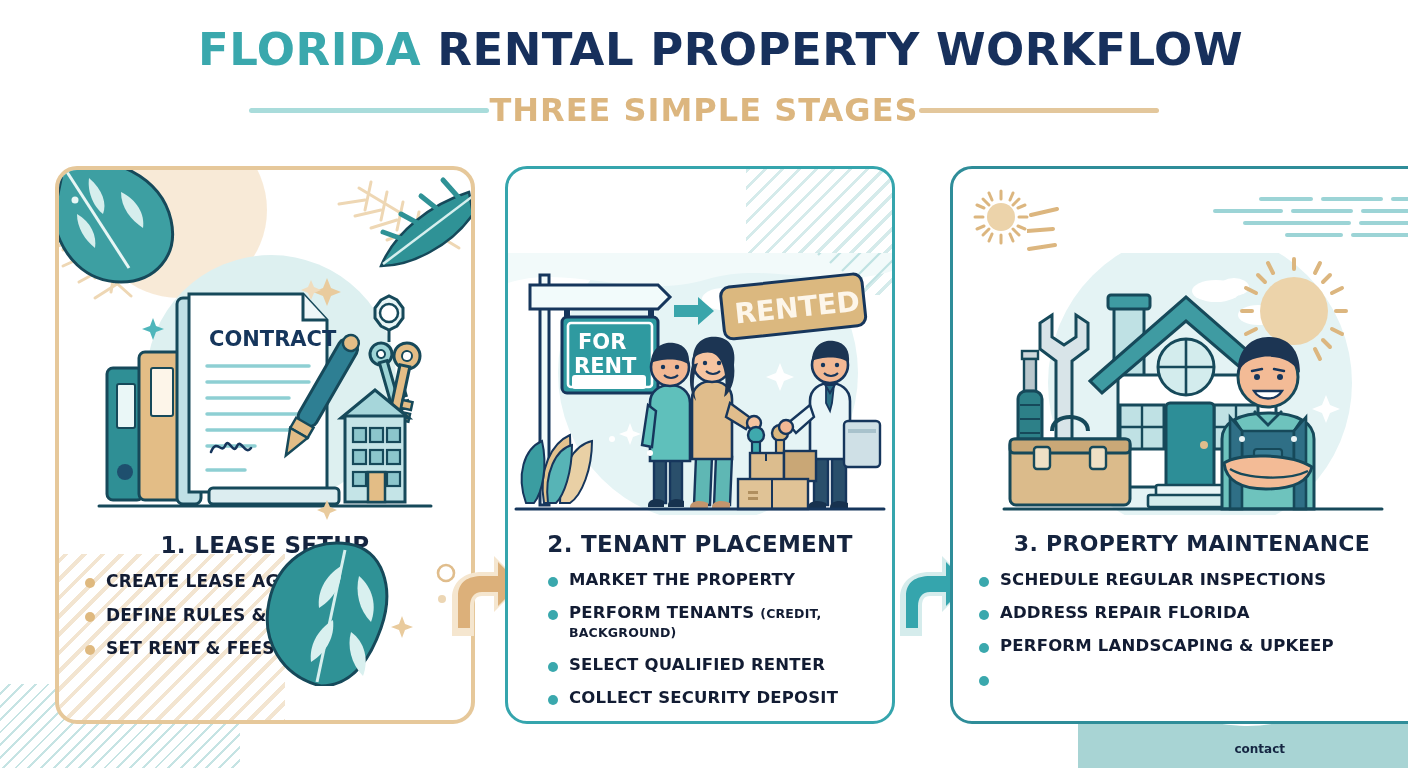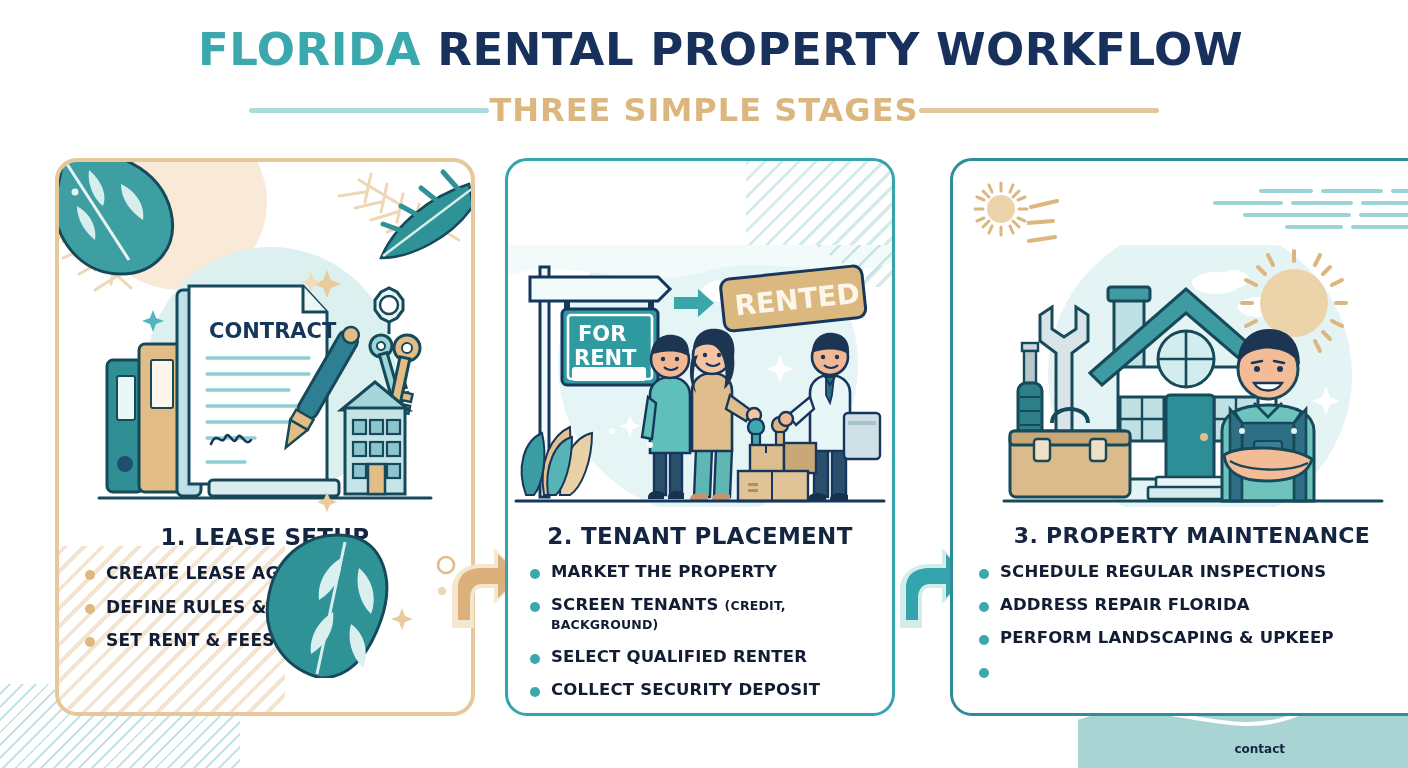--- a/index.html
+++ b/index.html
@@ -37,21 +37,21 @@
   .sub-row { display:flex; align-items:center; justify-content:center; margin-top:18px; }
   .sub-rule { height:5px; width:240px; border-radius:3px; }
   .sub-rule.left  { background:#a9dcdb; }
   .sub-rule.right { background:#e3c79c; }
   .subtitle {
     font-size:32px; font-weight:800; color:#dcb67f; letter-spacing:1px;
     font-family:"DejaVu Sans", sans-serif; white-space:nowrap;
   }
 
   
-  .cards { position:absolute; top:158px; left:0; width:100%; height:560px; }
+  .cards { position:absolute; top:166px; left:0; width:100%; height:560px; }
   .card {
     position:absolute; top:0; height:558px; border-radius:22px;
     background:#fff; overflow:hidden;
   }
   .card.c1 { left:55px;  width:420px; border:4px solid #e6c89a; }
   .card.c2 { left:505px; width:390px; border:3px solid #35a5ad; }
   .card.c3 { left:950px; width:484px; border:3px solid #2f8d99; }
 
   .card-inner { position:relative; width:100%; height:100%; }
 
@@ -86,21 +86,21 @@
 
   .bullets { position:absolute; top:402px; left:0; width:100%; padding:0 20px; }
   .bullet { display:flex; align-items:flex-start; gap:11px; margin-bottom:14px; }
   .bullet .dot { flex:0 0 auto; width:10px; height:10px; border-radius:50%; margin-top:6px; }
   .bullet .btxt {
     font-size:17px; font-weight:700; color:#121c33; letter-spacing:.2px;
     font-family:"DejaVu Sans", sans-serif; line-height:1.15;
   }
   .bullet .btxt .small { font-size:12.5px; font-weight:700; }
   .card.c1 .bullets { padding-left:26px; }
-  .card.c2 .bullets { padding-left:22px; }
+  .card.c2 .bullets { padding-left:40px; }
   .card.c3 .bullets { padding-left:26px; }
   .card.c3 .bullet .btxt { font-size:16.5px; }
   .card.c2 .bullet .btxt { font-size:16.5px; }
 
   
   .connector { position:absolute; top:384px; width:80px; height:90px; }
   .connector.a1 { left:448px; }
   .connector.a2 { left:896px; }
 
   .contact {
@@ -444,21 +444,21 @@
 
         <div class="card-title">2. TENANT PLACEMENT</div>
 
         <div class="bullets">
           <div class="bullet">
             <span class="dot" style="background:#3aa8ad"></span>
             <span class="btxt">MARKET THE PROPERTY</span>
           </div>
           <div class="bullet">
             <span class="dot" style="background:#3aa8ad"></span>
-            <span class="btxt"><span>SCREEN TENANTS</span> <span class="small">(CREDIT, BACKGROUND)</span></span>
+            <span class="btxt"><span>PERFORM TENANTS</span> <span class="small">(CREDIT, BACKGROUND)</span></span>
           </div>
           <div class="bullet">
             <span class="dot" style="background:#3aa8ad"></span>
             <span class="btxt">SELECT QUALIFIED RENTER</span>
           </div>
           <div class="bullet">
             <span class="dot" style="background:#3aa8ad"></span>
             <span class="btxt">COLLECT SECURITY DEPOSIT</span>
           </div>
         </div>

